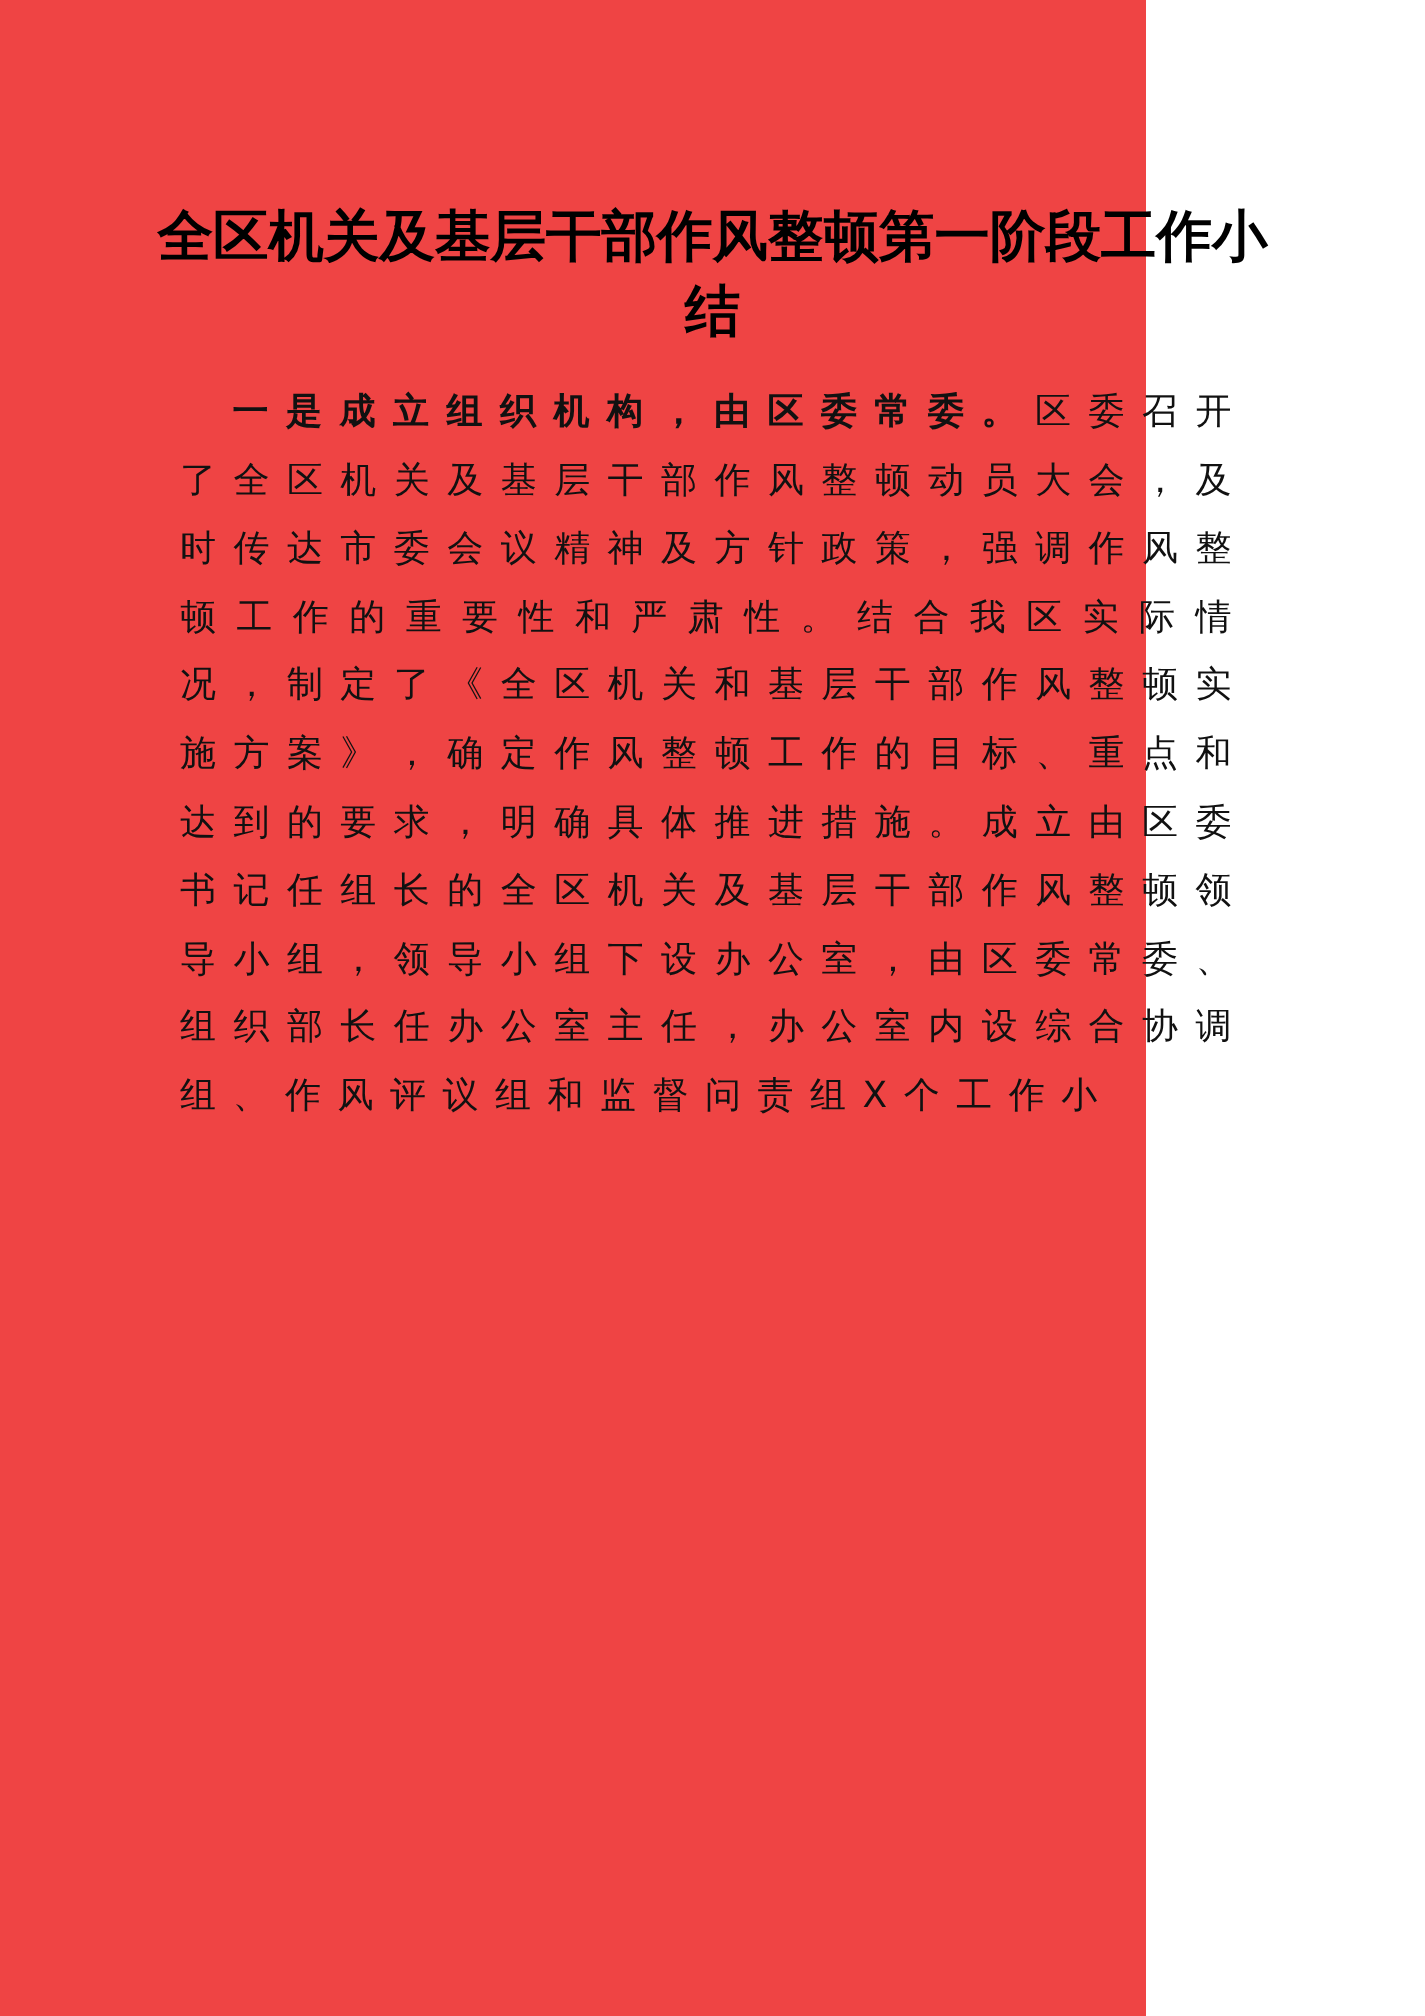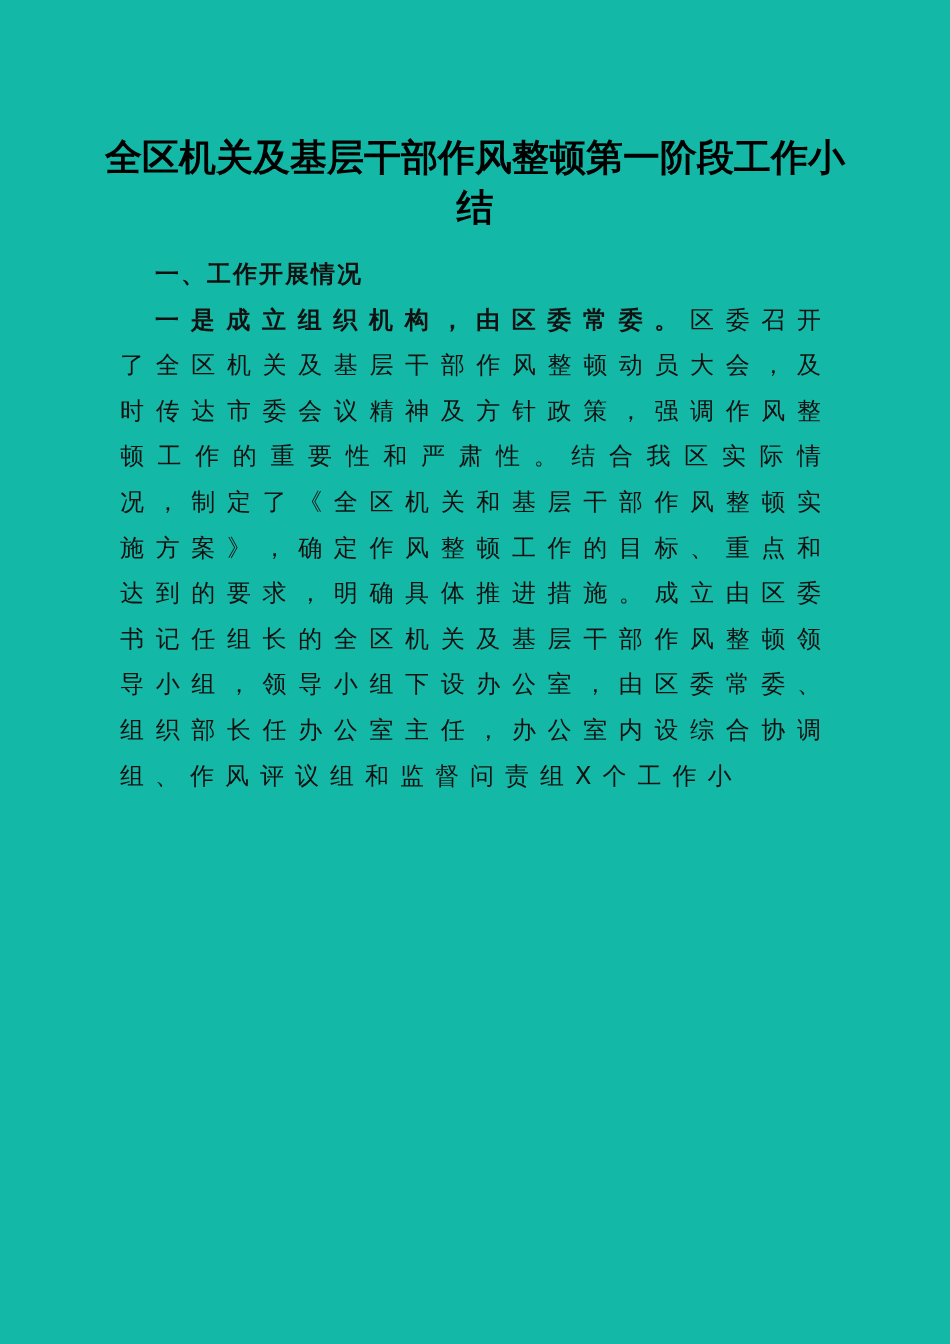--- a/index.html
+++ b/index.html
@@ -1,17 +1,17 @@
 <!DOCTYPE html>
 <html><head>
 <meta charset="utf-8">
 <style>
   html, body { margin: 0; padding: 0; background: #ffffff; }
   body { width: 950px; height: 1344px; position: relative; overflow: hidden; }
-  .page { position: absolute; left: 0; top: 0; width: 950px; height: 1344px; background: #14b8a6; }
+  .page { position: absolute; left: 0; top: 0; width: 764px; height: 1344px; background: #ef4444; }
   .title {
     position: absolute; left: 100px; top: 132px; width: 750px;
     text-align: center;
     font-family: "DejaVu Serif", "Liberation Serif", serif;
     font-weight: bold; font-size: 37px; line-height: 50px; color: #000;
     letter-spacing: 0px;
   }
   .body {
     position: absolute; left: 120px; top: 252px; width: 712px;
     font-family: "DejaVu Sans", "Liberation Sans", sans-serif;
@@ -27,16 +27,15 @@
 </head>
 <body>
 
 <div class="page">
   <div class="title">
     <div>全区机关及基层干部作风整顿第一阶段工作小</div>
     <div>结</div>
   </div>
 
   <div class="body">
-    <p class="heading">一、工作开展情况</p>
     <p class="indent"><span class="lead">一是成立组织机构，由区委常委。</span><span>区委召开了全区机关及基层干部作风整顿动员大会，及时传达市委会议精神及方针政策，强调作风整顿工作的重要性和严肃性。结合我区实际情况，制定了《全区机关和基层干部作风整顿实施方案》，确定作风整顿工作的目标、重点和达到的要求，明确具体推进措施。成立由区委书记任组长的全区机关及基层干部作风整顿领导小组，领导小组下设办公室，由区委常委、组织部长任办公室主任，办公室内设综合协调组、作风评议组和监督问责组X个工作小</span></p>
   </div>
 </div>
 
 </body></html>

